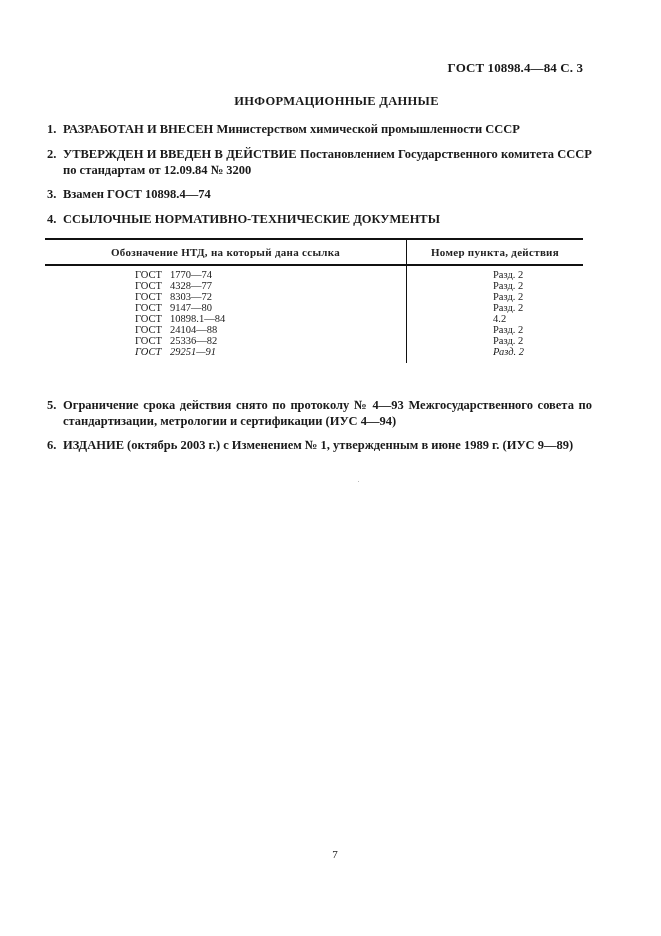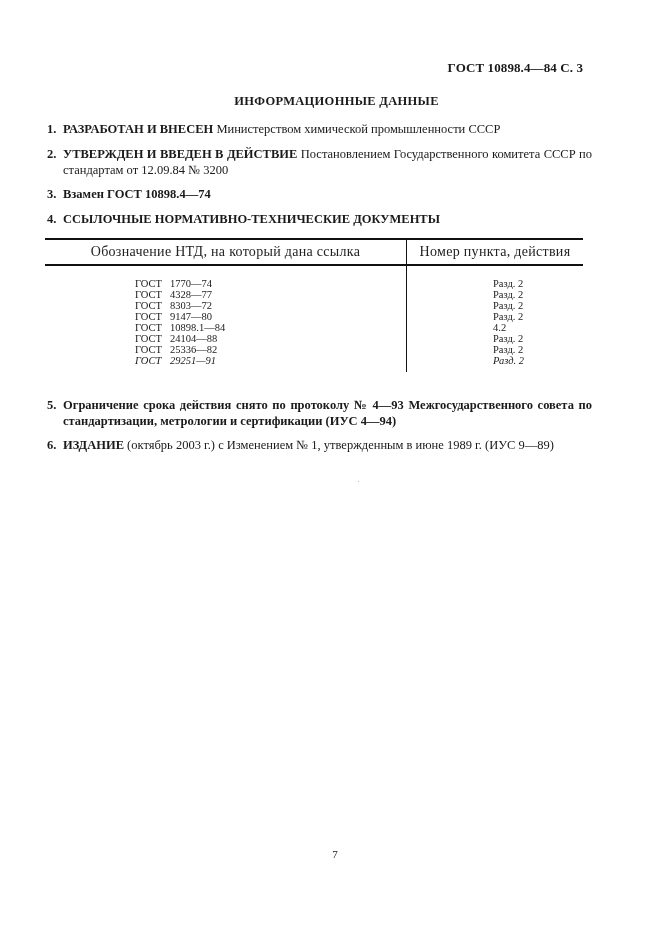--- a/index.html
+++ b/index.html
@@ -47,21 +47,21 @@
     .item .num {
       position: absolute;
       left: 0;
       top: 0;
     }
     .item .body {
       display: block;
       padding-left: 16px;
     }
     .item .lead { font-weight: bold; margin-top: 32px; }
-    .item .rest { font-weight: normal; }
+    .item .rest { font-weight: bold; }
     .justify { text-align: justify; }
 
     #item1 { top: 121px; }
     #item2 { top: 146px; }
     #item3 { top: 186px; }
     #item4 { top: 211px; }
     #item5 { top: 397px; }
     #item6 { top: 437px; }
 
     .table-wrap {
@@ -69,41 +69,41 @@
       top: 238px;
       left: 45px;
       width: 538px;
     }
     table.refs {
       width: 100%;
       border-collapse: collapse;
       font-size: 10.5px;
     }
     table.refs thead th {
-      font-weight: normal;
-      font-size: 14px;
+      font-weight: bold;
+      font-size: 11px;
       letter-spacing: 0.3px;
       height: 24px;
       border-top: 2px solid #111;
       border-bottom: 2px solid #111;
       padding: 0;
       text-align: center;
       color: #222;
     }
     table.refs th.col1, table.refs td.col1 {
       width: 271px;
       border-right: 1px solid #111;
     }
     table.refs tbody td {
       padding: 0;
       line-height: 11px;
       height: 11px;
       vertical-align: top;
     }
-    table.refs tbody tr:first-child td { padding-top: 12px; }
+    table.refs tbody tr:first-child td { padding-top: 3px; }
     table.refs tbody tr:last-child td { padding-bottom: 6px; font-style: italic; }
     table.refs td.col1 {
       padding-left: 90px !important;
     }
     table.refs td.col2 {
       padding-left: 86px !important;
     }
     .gost-prefix {
       display: inline-block;
       width: 35px;

